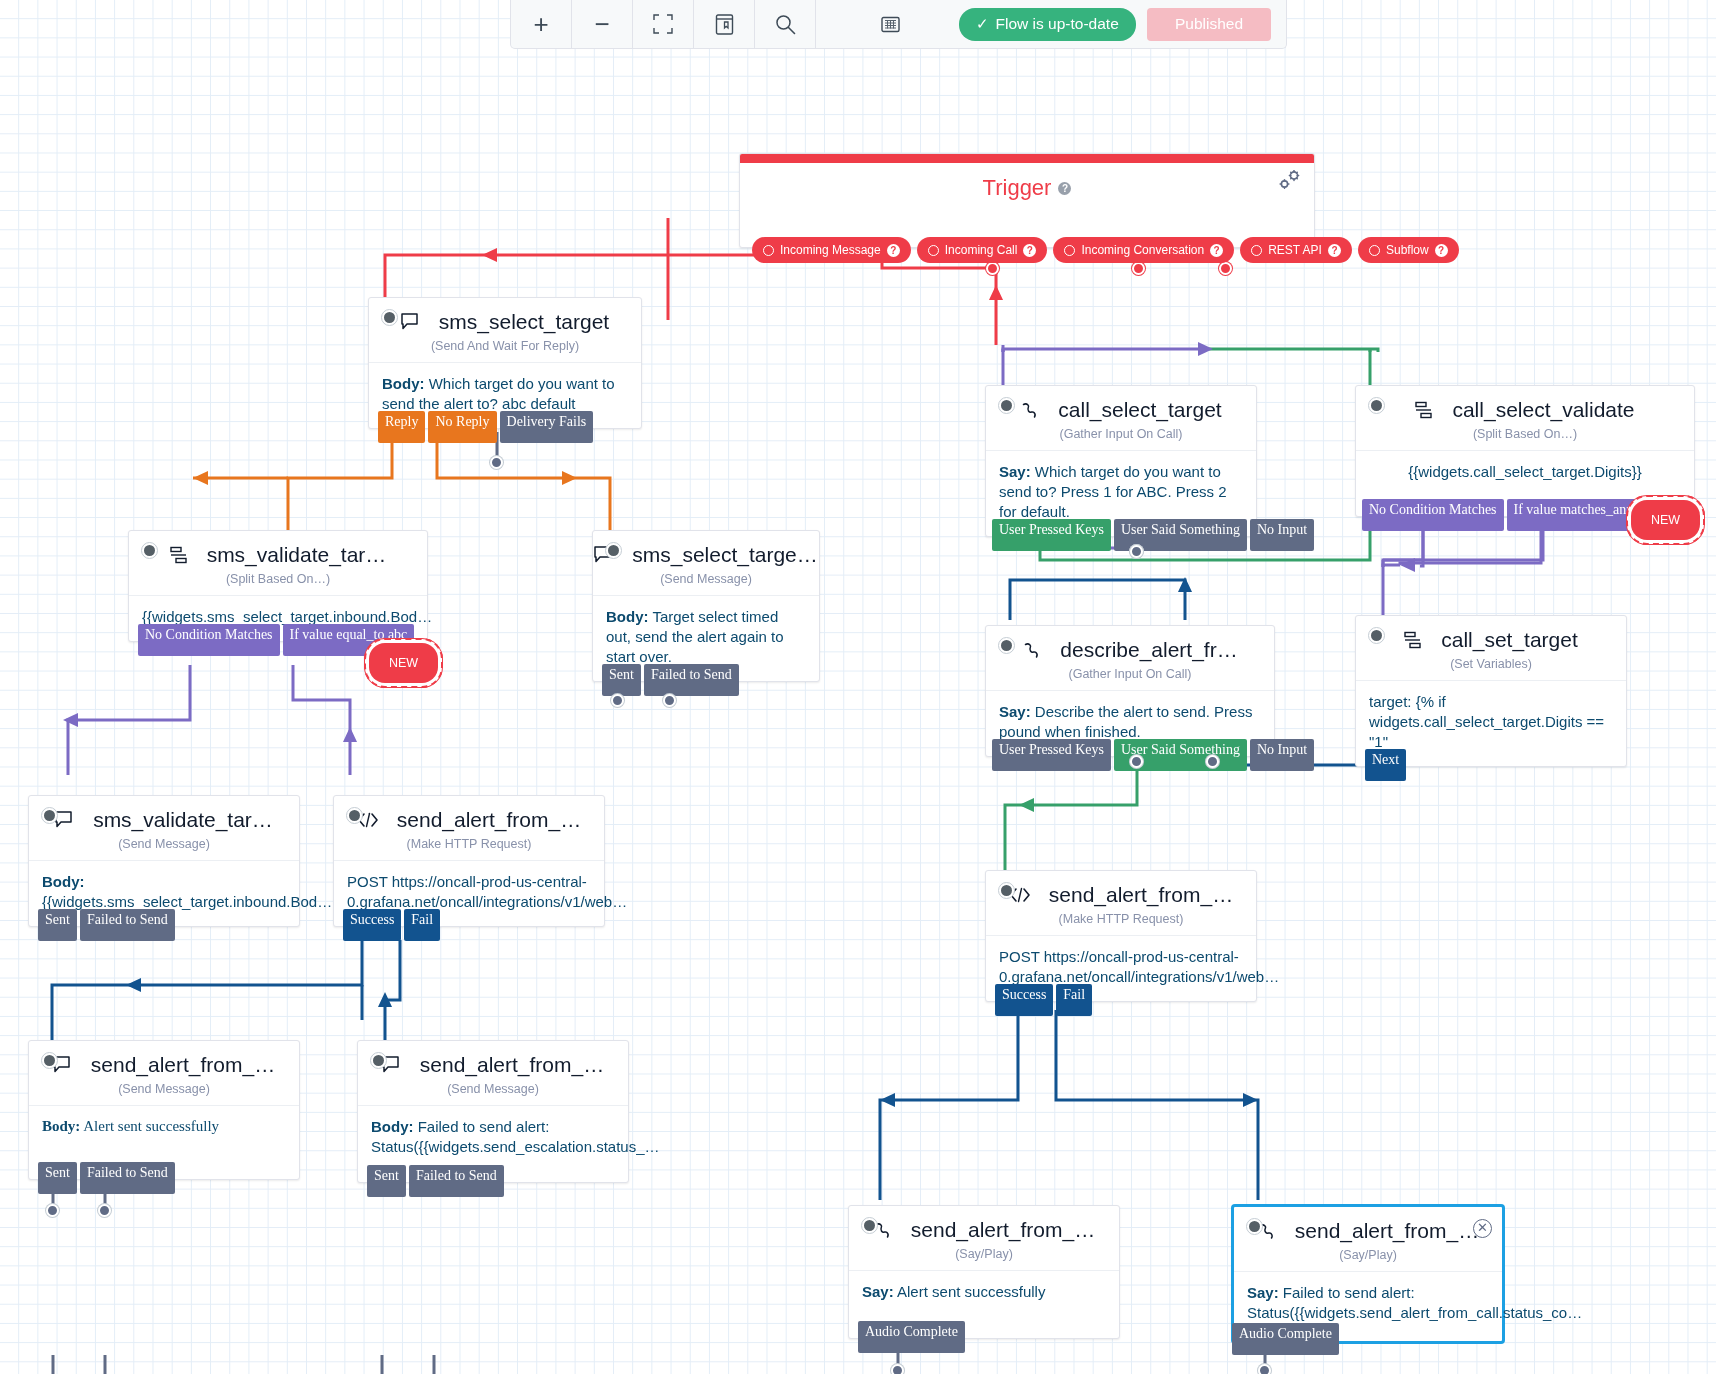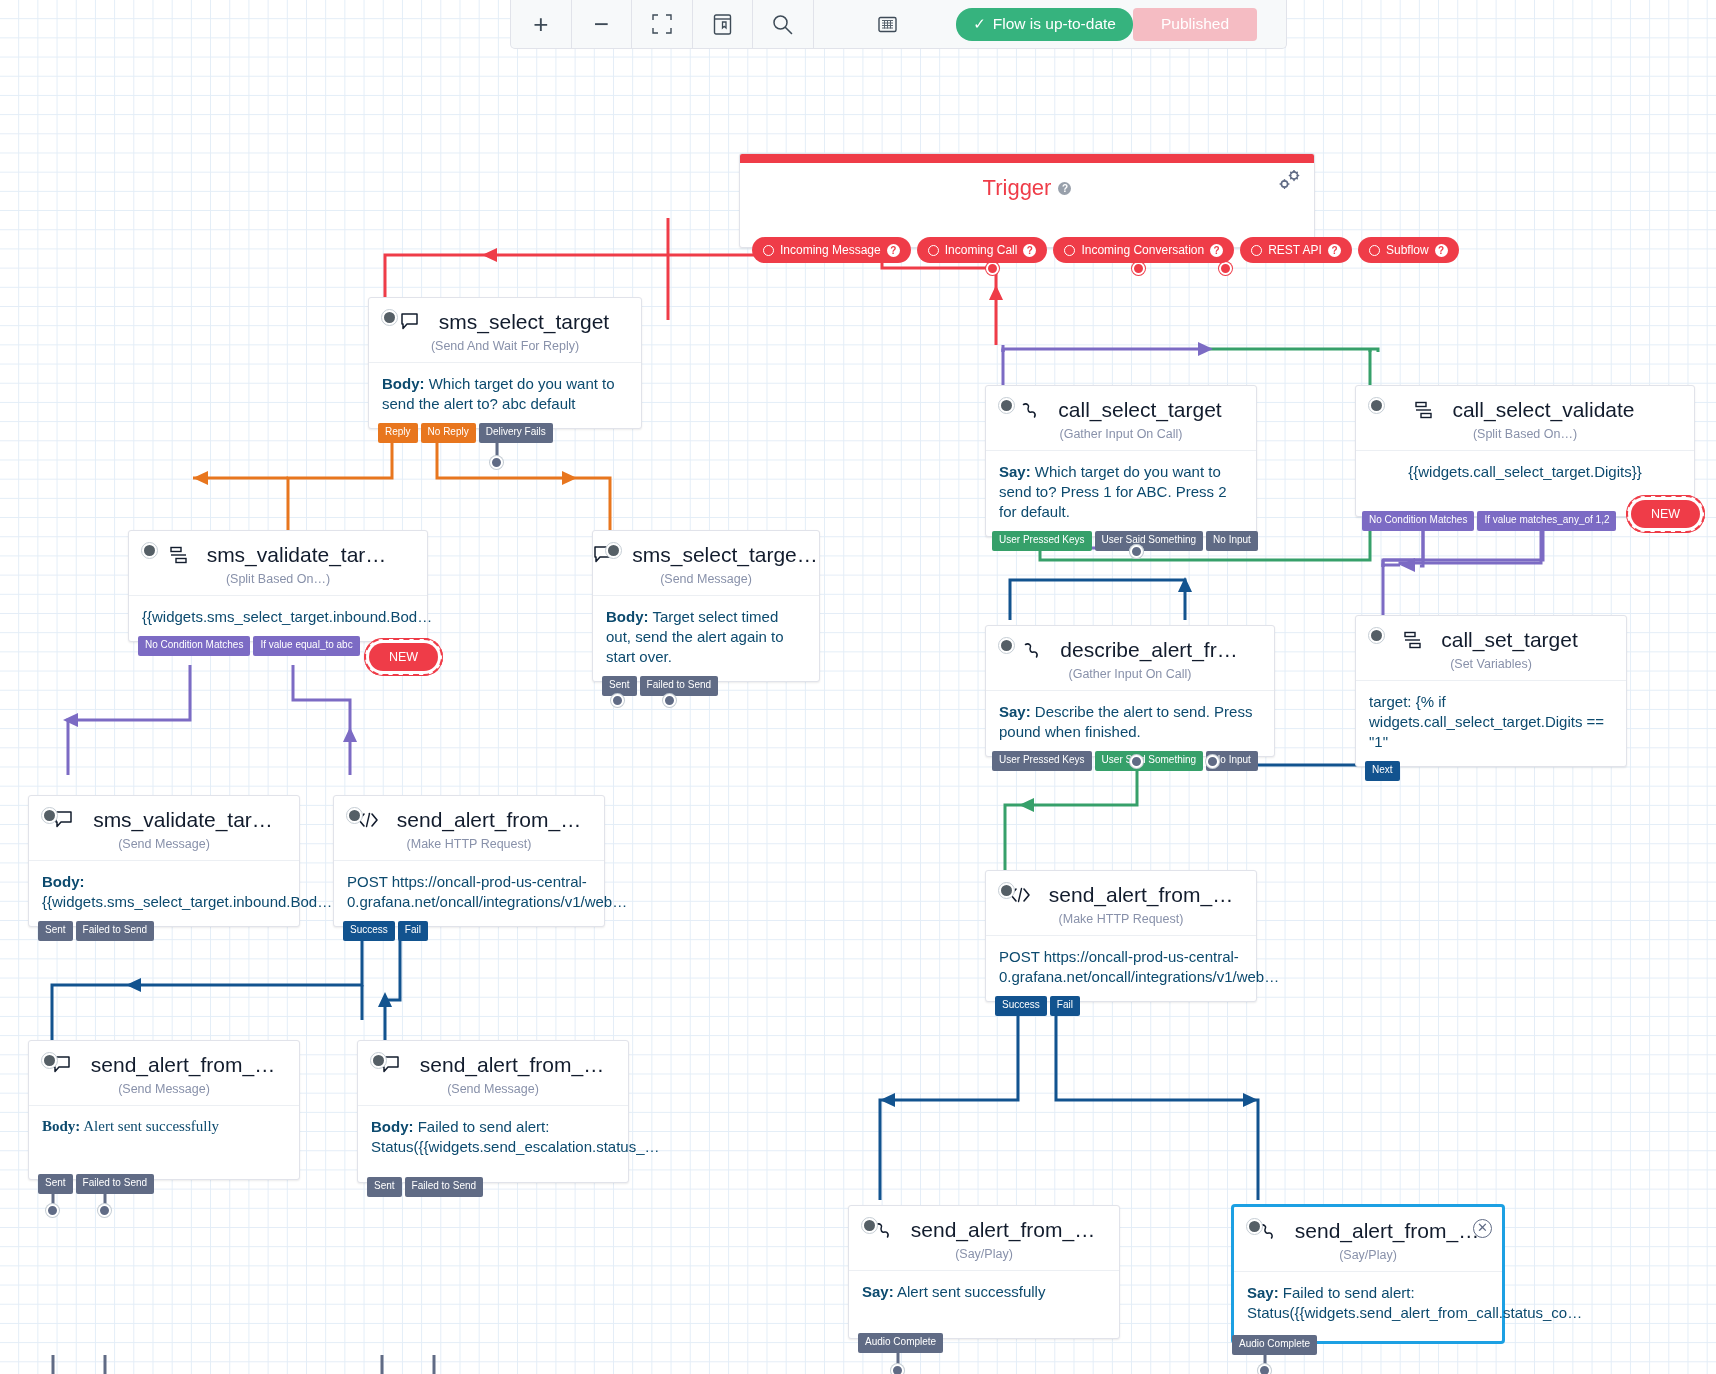--- a/index.html
+++ b/index.html
@@ -54,21 +54,21 @@
     color: #fff;
     border-radius: 16px;
     height: 33px;
     padding: 0 17px;
     font-size: 15.5px;
     white-space: nowrap;
     cursor: pointer;
   }
   .tb-status .chk { margin-right: 7px; font-size: 15px; }
   .tb-publish {
-    margin: auto 29px auto auto;
+    margin: auto 15px auto auto;
     background: #f5bcc3;
     color: #ffffff;
     border: none;
     border-radius: 4px;
     height: 33px;
     padding: 0 28px;
     font-size: 15.5px;
     font-family: inherit;
     cursor: default;
   }
@@ -134,37 +134,38 @@
     cursor: pointer;
   }
 
   
   .pills {
     position: absolute; bottom: -15px; left: 9px;
     display: flex; gap: 3px;
     z-index: 25;
   }
   .pill {
-    font-size: 10px;
+    font-size: 14px;
     color: #fff;
-    padding: 4px 7px 5px 7px;
+    padding: 4px 7px 13px 7px;
     border-radius: 2px;
     white-space: nowrap;
     cursor: pointer;
     line-height: 1.05;
+    font-family: Liberation Serif, serif;
   }
   .pill.grey   { background: #606b85; }
   .pill.orange { background: #e8761e; }
   .pill.purple { background: #7c6bc4; }
   .pill.green  { background: #36a06a; }
   .pill.blue   { background: #12538f; }
 
   .newpill {
     position: absolute;
-    width: 69px; height: 28px;
+    width: 69px; height: 40px;
     border-radius: 16px;
     background: #ef3c48;
     color: #fff;
     font-size: 12.5px;
     display:flex; align-items:center; justify-content:center;
     box-shadow: 0 0 0 4px #fff, 0 0 0 5px #ef3c48;
     outline: 2px dashed #ef3c48;
     outline-offset: 3px;
     z-index: 26;
     cursor: pointer;

